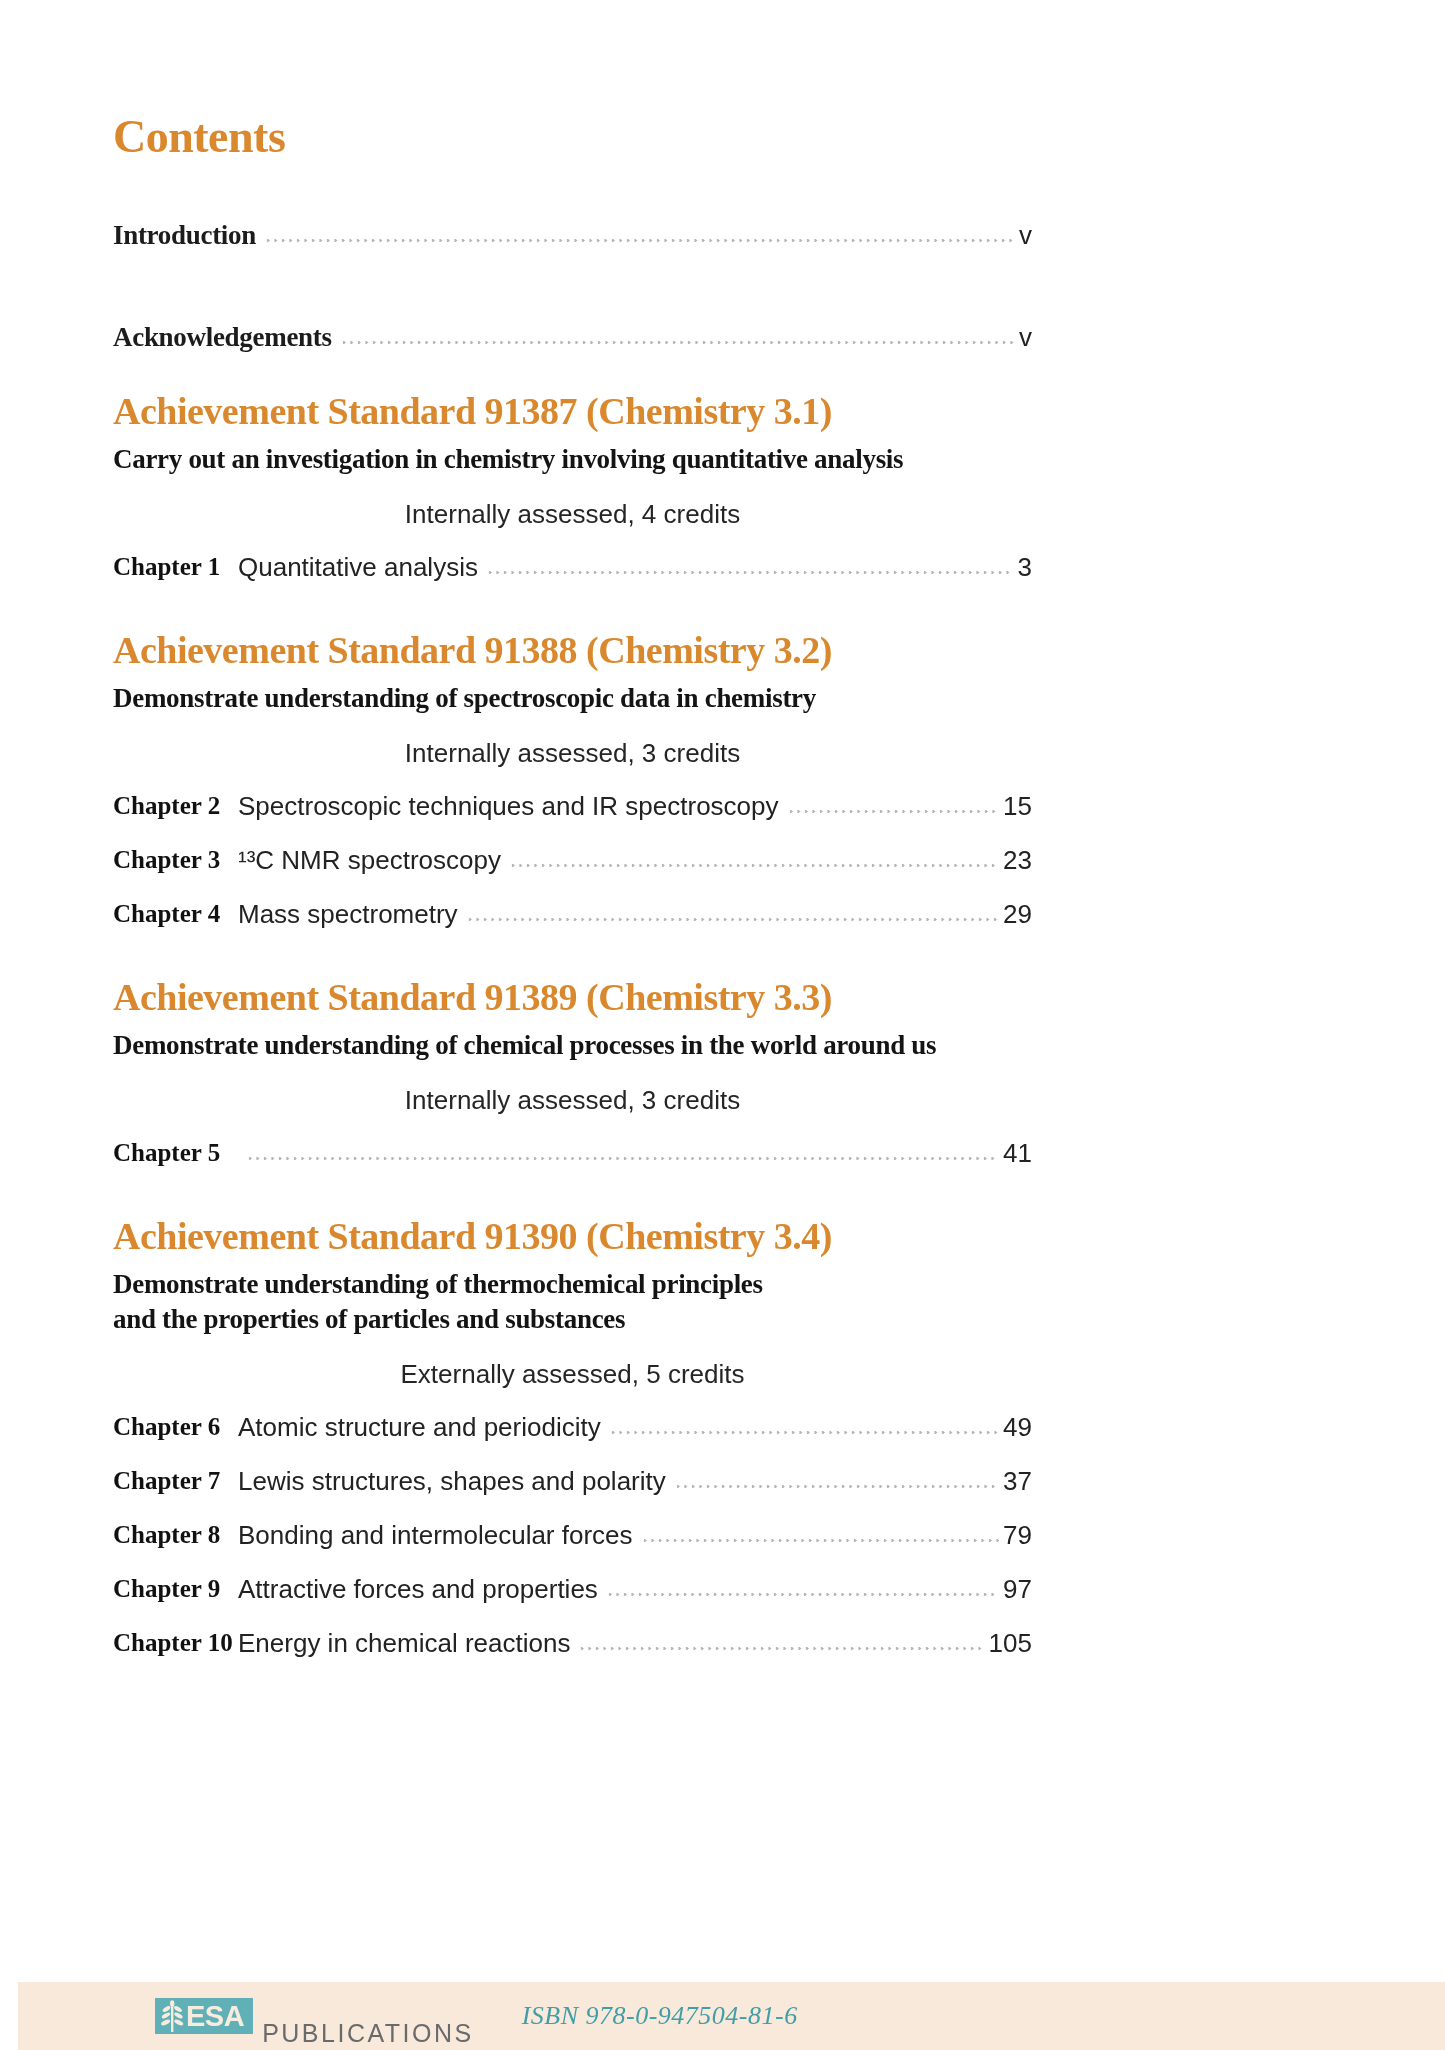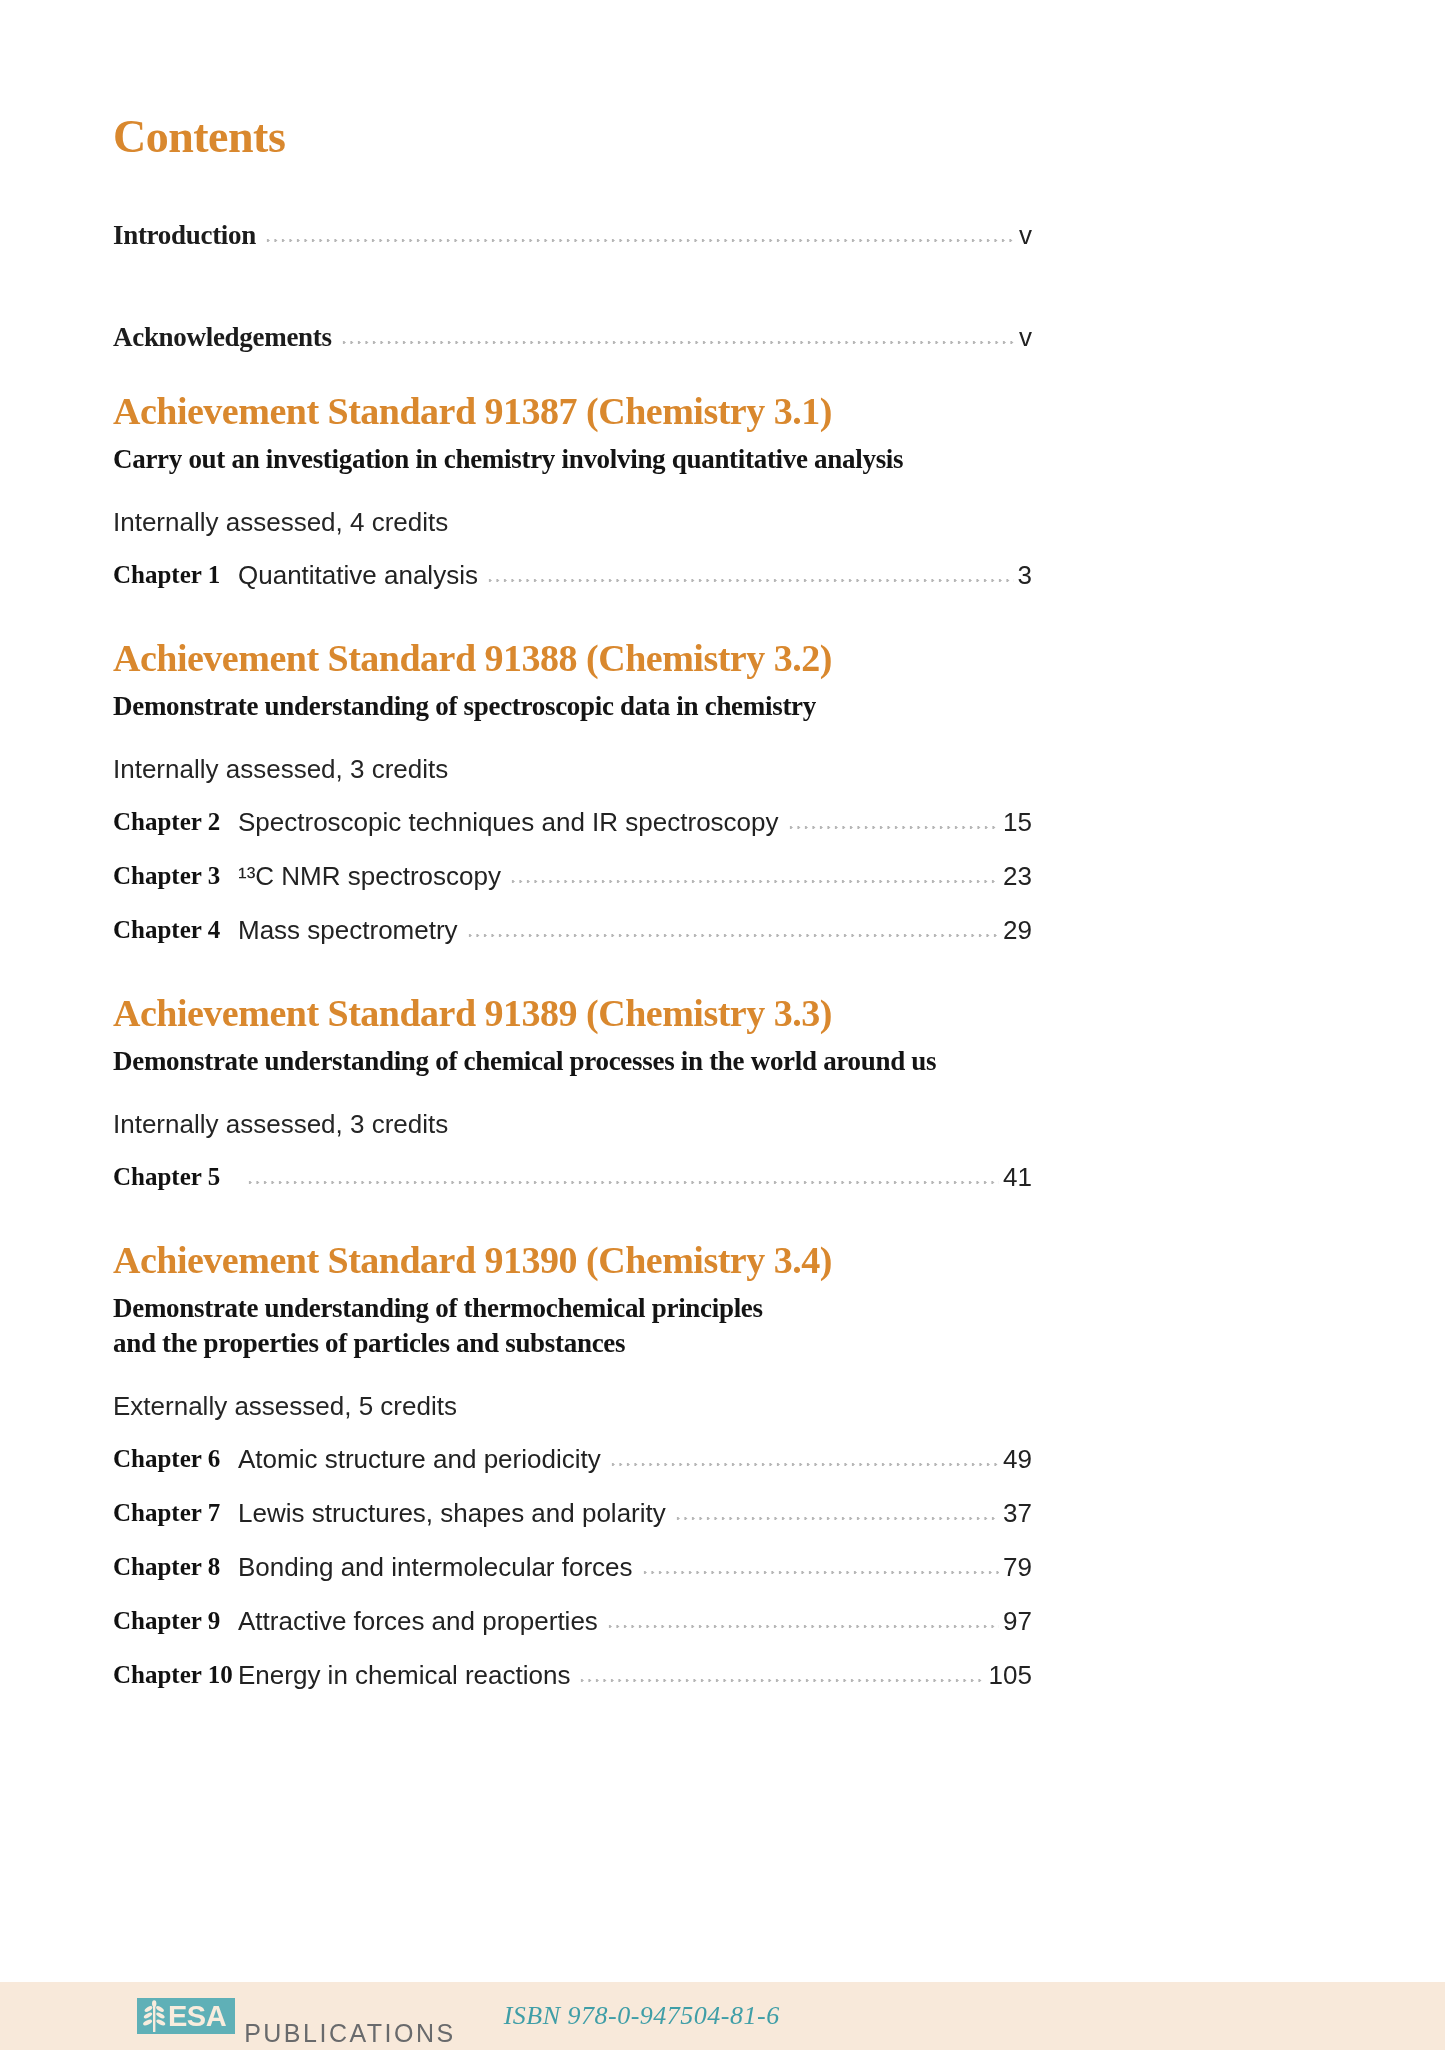--- a/index.html
+++ b/index.html
@@ -30,28 +30,28 @@
   .section { margin-top:46px; }
   .section:first-of-type { margin-top:37px; }
   .section-heading {
     margin:0; font:700 38px/42px "Liberation Serif", serif;
     color:var(--orange); letter-spacing:-0.5px;
   }
   .section-subtitle {
     margin-top:10px; font:700 27px/35px "Liberation Serif", serif;
     letter-spacing:-0.3px; white-space:pre-line; color:#141414;
   }
-  .assessment { margin-top:30px; font:400 26px/30px "Liberation Sans", sans-serif; color:#252525; }
+  .assessment { margin-top:22px; font:400 26px/30px "Liberation Sans", sans-serif; color:#252525;text-align:center; }
 
   .chapter-row { display:flex; align-items:flex-start; margin-top:22px; }
   .chapter-label { flex:0 0 auto; min-width:125px; font:700 25px/32px "Liberation Serif", serif; color:#111; }
   .chapter-title { flex:0 1 auto; font:400 26px/32px "Liberation Sans", sans-serif; color:#222; }
 
   .footer {
-    position:absolute; left:0; right:0; bottom:0; height:68px;
+    position:absolute; left:18px; right:0; bottom:0; height:68px;
     background:var(--footer-bg); display:flex; align-items:center; padding-left:137px;
     box-sizing:border-box;
   }
   .esa-badge {
     display:flex; align-items:center; background:var(--teal); color:var(--cream);
     height:36px; padding:0 9px 0 5px;
   }
   .esa-badge .logo-text { font:700 29px/29px "Liberation Sans", sans-serif; letter-spacing:-0.5px; margin-left:2px; }
   .publisher { margin-left:9px; color:var(--gray); font:400 25px/25px "Liberation Sans", sans-serif; letter-spacing:2.5px;margin-top:35px; }
   .isbn { margin-left:48px; color:var(--teal-dark); font:italic 400 26px/26px "Liberation Serif", serif; letter-spacing:0.5px; }

